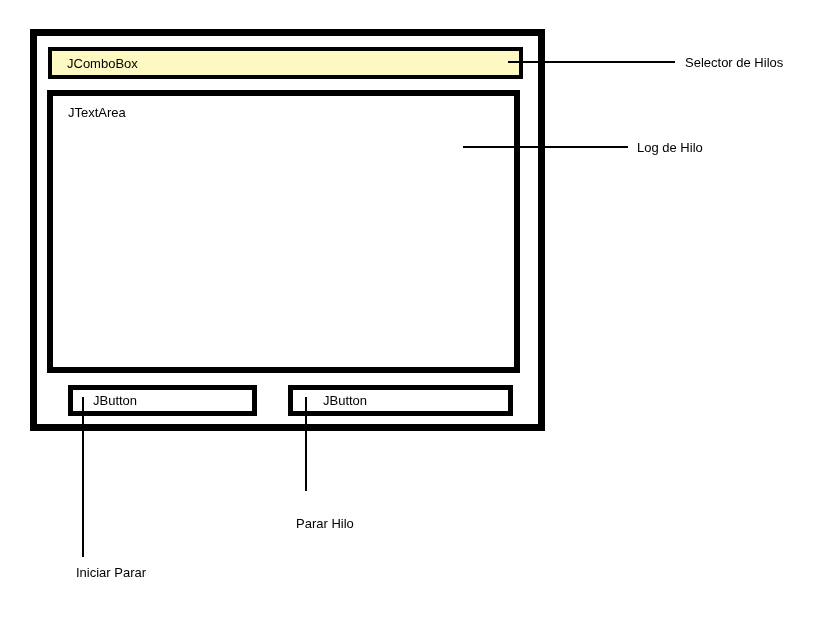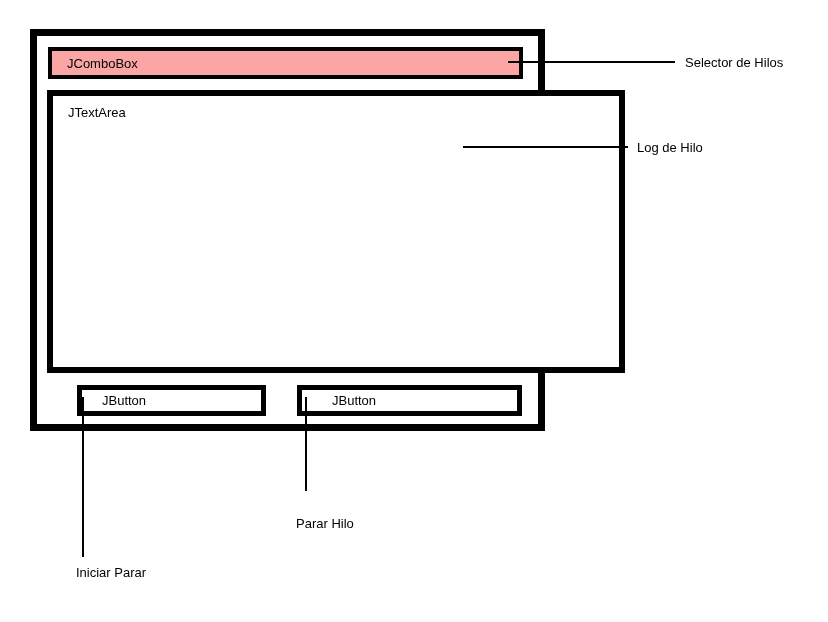--- a/index.html
+++ b/index.html
@@ -25,43 +25,42 @@
     width: 515px; height: 402px;
     border: 7px solid #000000;
     background: #ffffff;
   }
 
   
   .combobox {
     left: 48px; top: 47px;
     width: 475px; height: 32px;
     border: 4px solid #000000;
-    background: #fca5a5;
+    background: #fef9c3;
     display: flex;
     align-items: center;
     padding-left: 15px;
   }
 
   
   .textarea {
     left: 47px; top: 90px;
-    width: 578px; height: 283px;
+    width: 473px; height: 283px;
     border: 6px solid #000000;
     background: #ffffff;
     padding: 9px 0 0 15px;
   }
 
   
   .jbutton {
     top: 385px; height: 31px;
     border: 5px solid #000000;
     background: #ffffff;
     display: flex;
     align-items: center;
-    margin-left: 9px;
   }
   .jbutton-start { left: 68px;  width: 189px; padding-left: 20px; }
   .jbutton-stop  { left: 288px; width: 225px; padding-left: 30px; }
 
   
   .leader { background: #000000; }
   .leader-selector { left: 508px; top: 61px;  width: 167px; height: 2px; }
   .leader-log      { left: 463px; top: 146px; width: 165px; height: 2px; }
   .leader-iniciar  { left: 82px;  top: 397px; width: 2px;  height: 160px; }
   .leader-parar    { left: 305px; top: 397px; width: 2px;  height: 94px; }

